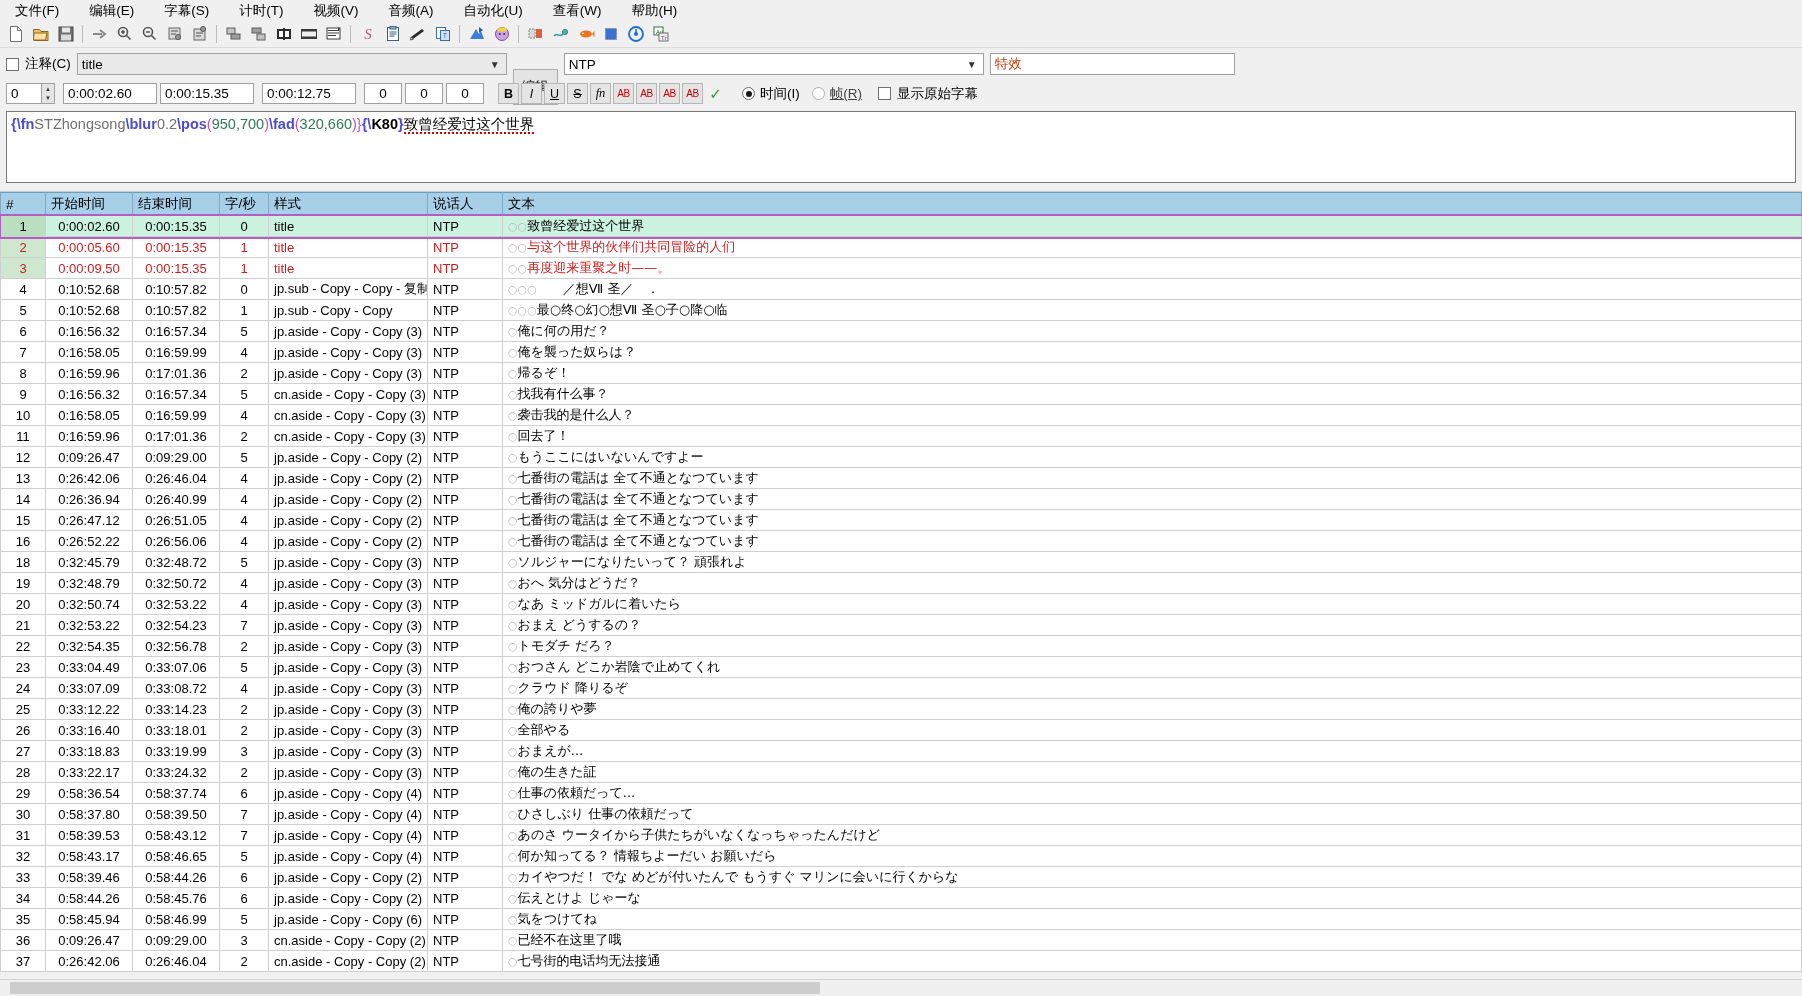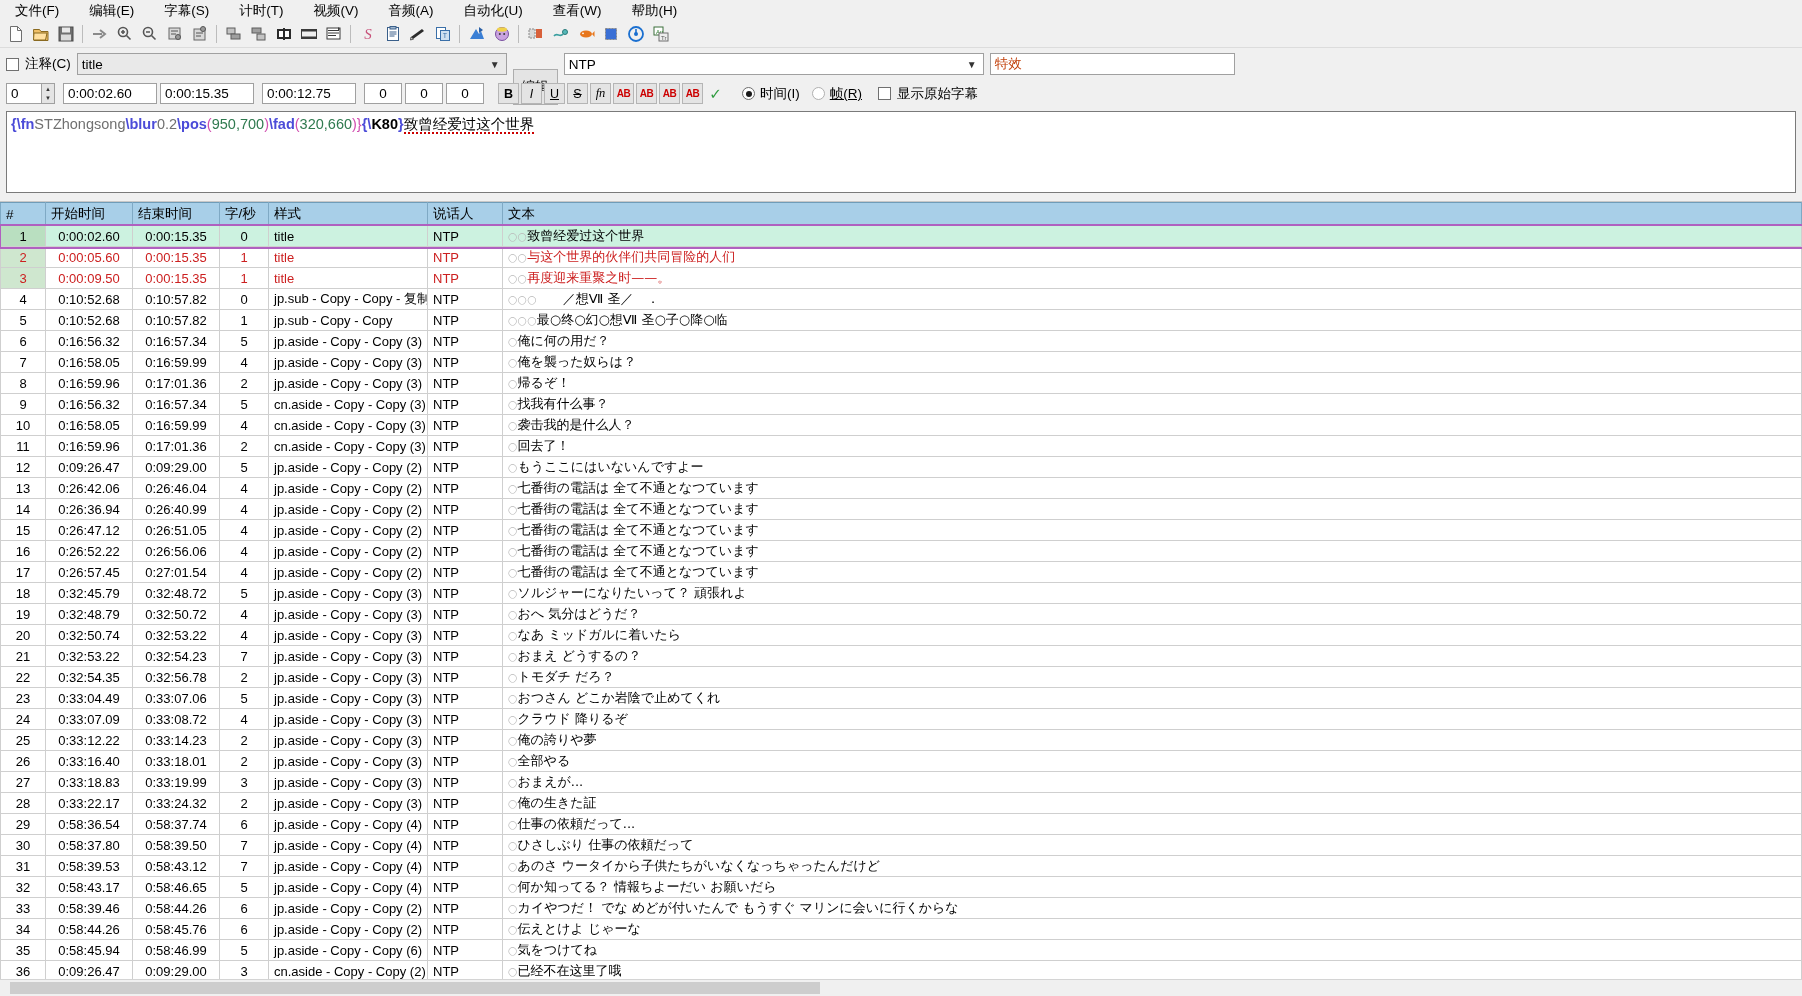--- a/index.html
+++ b/index.html
@@ -39,29 +39,29 @@
 
   
   .row2{display:flex;align-items:center;height:23px;gap:0;margin-top:6px;}
   .numfld{height:21px;border:1px solid #a0a0a0;background:#fff;display:flex;align-items:center;
           padding:0 4px;box-sizing:border-box;font-size:13.5px;}
   .spin{width:13px;height:21px;border:1px solid #a0a0a0;border-left:none;background:#e4e4e4;
         display:flex;flex-direction:column;box-sizing:border-box;}
   .spin i{flex:1;display:flex;align-items:center;justify-content:center;font-size:6px;font-style:normal;color:#333;}
   .fmtbtn{width:21px;height:21px;background:#e4e4e4;border:1px solid #b5b5b5;margin-left:2px;
           display:flex;align-items:center;justify-content:center;font-size:12.5px;box-sizing:border-box;cursor:default;}
-  .fmtbtn.ab{color:#cc0000;font-weight:bold;font-size:10px;letter-spacing:-.5px;}
+  .fmtbtn.ab{color:#cc0000;font-weight:normal;font-size:10px;letter-spacing:-.5px;}
   .radio{width:13px;height:13px;border-radius:50%;border:1px solid #6d6d6d;background:#fff;
          box-sizing:border-box;position:relative;}
   .radio.on::after{content:"";position:absolute;left:2.5px;top:2.5px;width:6px;height:6px;
          border-radius:50%;background:#1a1a1a;}
   .radio.off{border-color:#b0b0b0;}
 
   
-  .editbox{margin:6px 6px 0 6px;height:82px;background:#fff;border:1px solid #7a7a7a;
+  .editbox{margin:6px 6px 0 6px;height:72px;background:#fff;border:1px solid #7a7a7a;
            box-sizing:border-box;padding:3px 4px;overflow:hidden;}
   .editline{font-size:14.5px;line-height:19px;white-space:pre;}
   .tag-b{color:#4b4bd8;font-weight:bold;}
   .tag-n{color:#707070;}
   .tag-m{color:#d14fb0;}
   .tag-g{color:#2f7a4f;}
   .cn-txt{color:#000;border-bottom:2px dotted #cc0000;}
   .k-tag{color:#000;font-weight:bold;}
 
   
@@ -315,21 +315,21 @@
         <div class="fmtbtn ab">AB</div>
         <div class="fmtbtn ab">AB</div>
         <div class="fmtbtn" style="color: rgb(46, 155, 62); background: rgb(240, 240, 240); border: none; font-size: 15px;">✓</div>
       </span>
     <span style="display:flex;align-items:center;margin-left:16px;gap:5px;">
       <span class="radio on"></span>
       <span class="lbl">时间(I)</span>
     </span>
     <span style="display:flex;align-items:center;margin-left:12px;gap:5px;">
       <span class="radio off"></span>
-      <span class="lbl" style="color:#000000;text-decoration:underline;">帧(R)</span>
+      <span class="lbl" style="color:#404040;text-decoration:underline;">帧(R)</span>
     </span>
     <span style="display:flex;align-items:center;margin-left:16px;gap:6px;">
       <span class="chkbox"></span>
       <span class="lbl">显示原始字幕</span>
     </span>
   </div>
 </div>
 
 <div class="editbox">
   <div class="editline" id="editline"><span class="tag-b">{\</span><span class="tag-b">fn</span><span class="tag-n">STZhongsong</span><span class="tag-b">\</span><span class="tag-b">blur</span><span class="tag-n">0.2</span><span class="tag-b">\</span><span class="tag-b">pos</span><span class="tag-m">(</span><span class="tag-g">950,700</span><span class="tag-m">)</span><span class="tag-b">\</span><span class="tag-b">fad</span><span class="tag-m">(</span><span class="tag-g">320,660</span><span class="tag-m">)</span><span class="tag-m">}</span><span class="tag-b">{\</span><span class="k-tag">K80</span><span class="tag-b">}</span><span class="cn-txt">致曾经爱过这个世界</span></div>
@@ -487,29 +487,20 @@
         <tr>
           <td class="c-n">16</td>
           <td class="c-s">0:26:52.22</td>
           <td class="c-e">0:26:56.06</td>
           <td class="c-cps">4</td>
           <td class="c-st">jp.aside - Copy - Copy  (2)</td>
           <td class="c-ac">NTP</td>
           <td class="c-tx txtcell"><span class="dot">○</span><span>七番街の電話は 全て不通となつています</span></td>
         </tr>
         <tr>
-          <td class="c-n">17</td>
-          <td class="c-s">0:26:57.45</td>
-          <td class="c-e">0:27:01.54</td>
-          <td class="c-cps">4</td>
-          <td class="c-st">jp.aside - Copy - Copy  (2)</td>
-          <td class="c-ac">NTP</td>
-          <td class="c-tx txtcell"><span class="dot">○</span><span>七番街の電話は 全て不通となつています</span></td>
-        </tr>
-        <tr>
           <td class="c-n">18</td>
           <td class="c-s">0:32:45.79</td>
           <td class="c-e">0:32:48.72</td>
           <td class="c-cps">5</td>
           <td class="c-st">jp.aside - Copy - Copy  (3)</td>
           <td class="c-ac">NTP</td>
           <td class="c-tx txtcell"><span class="dot">○</span><span>ソルジャーになりたいって？ 頑張れよ</span></td>
         </tr>
         <tr>
           <td class="c-n">19</td>

